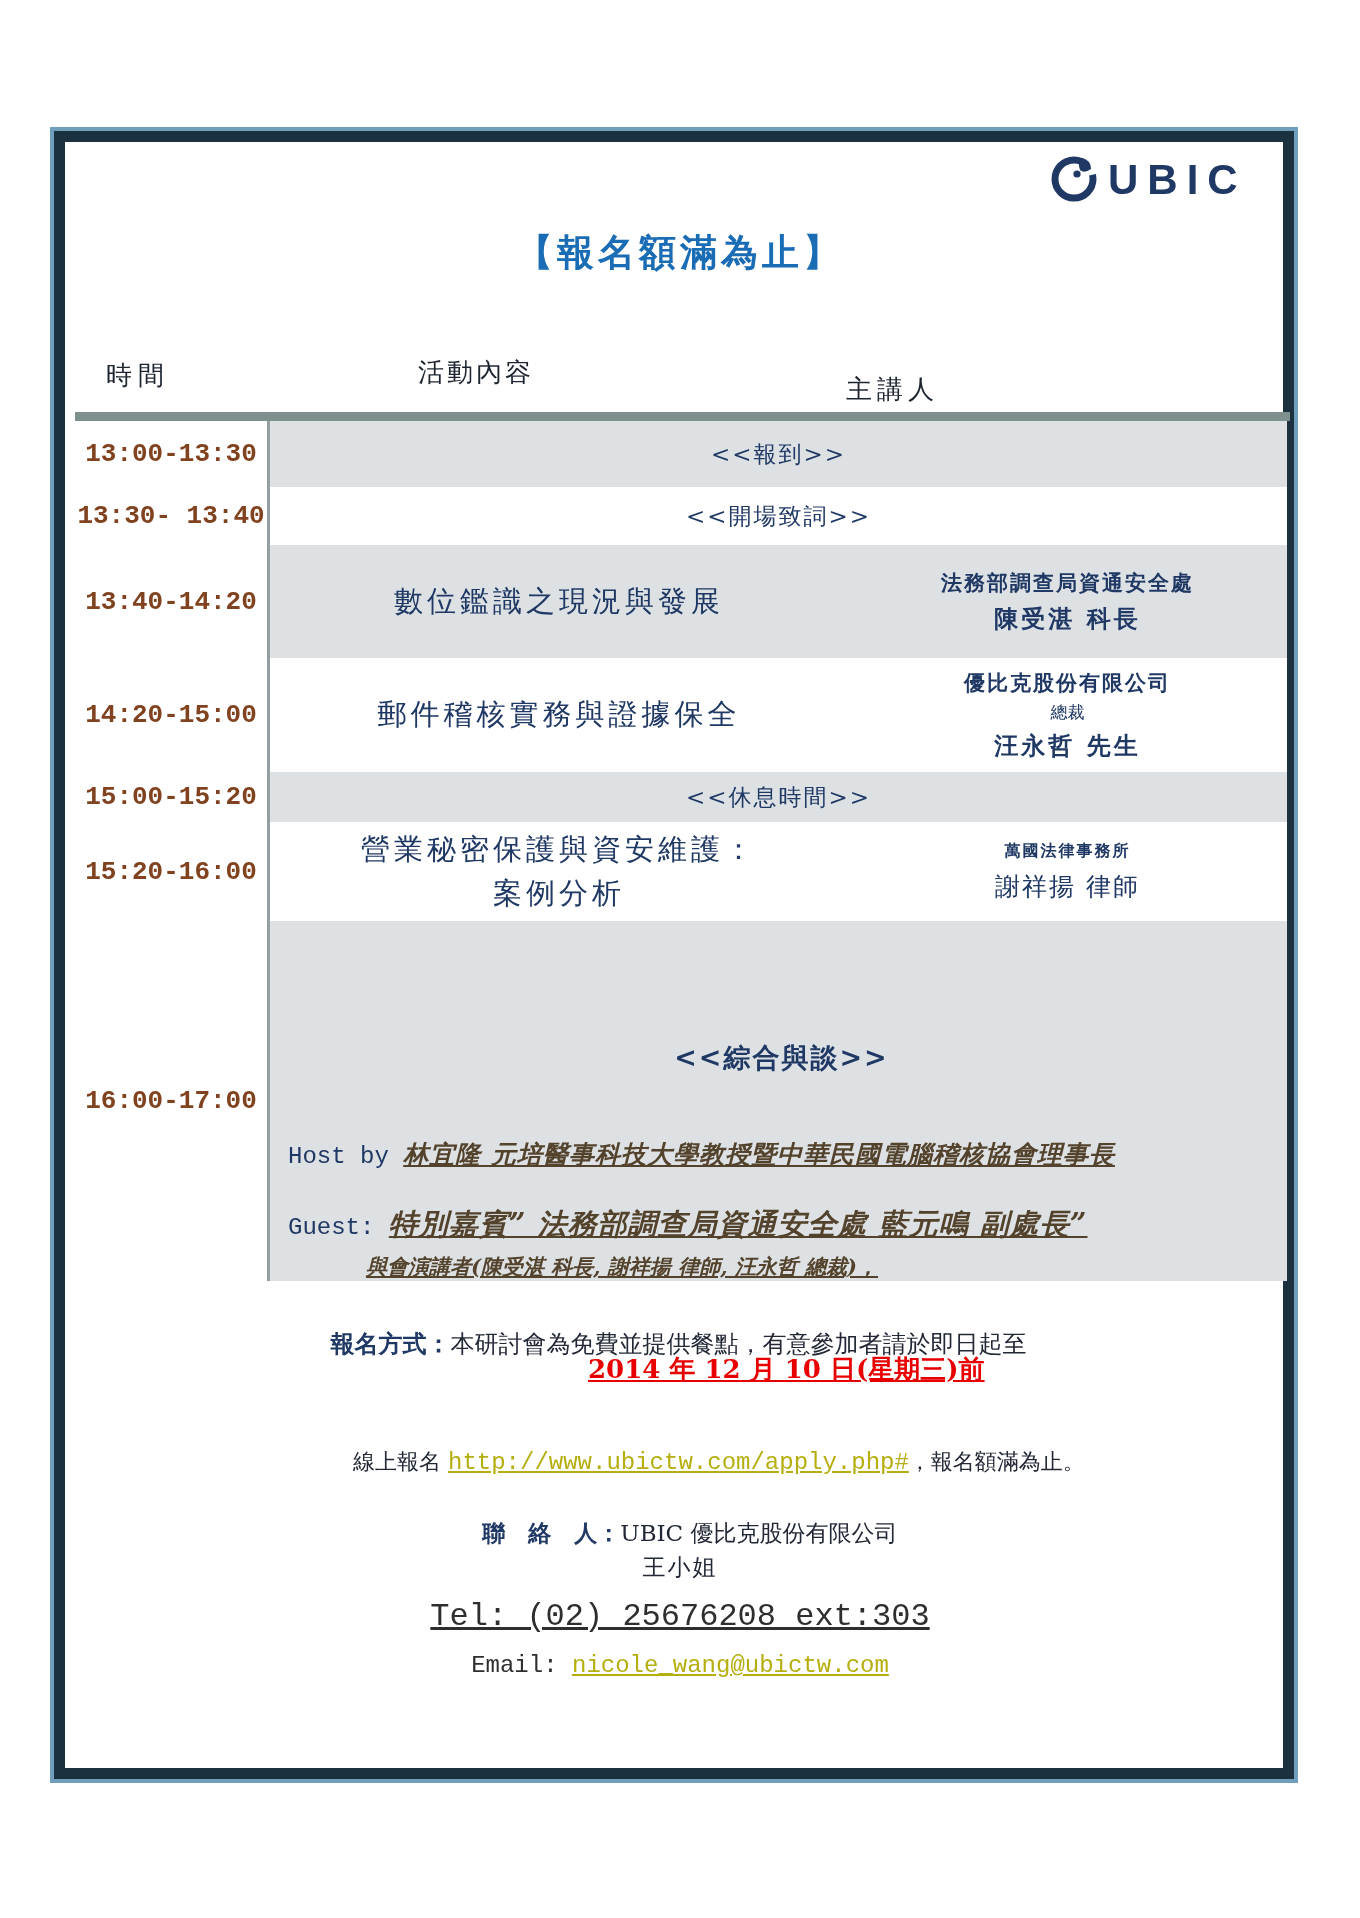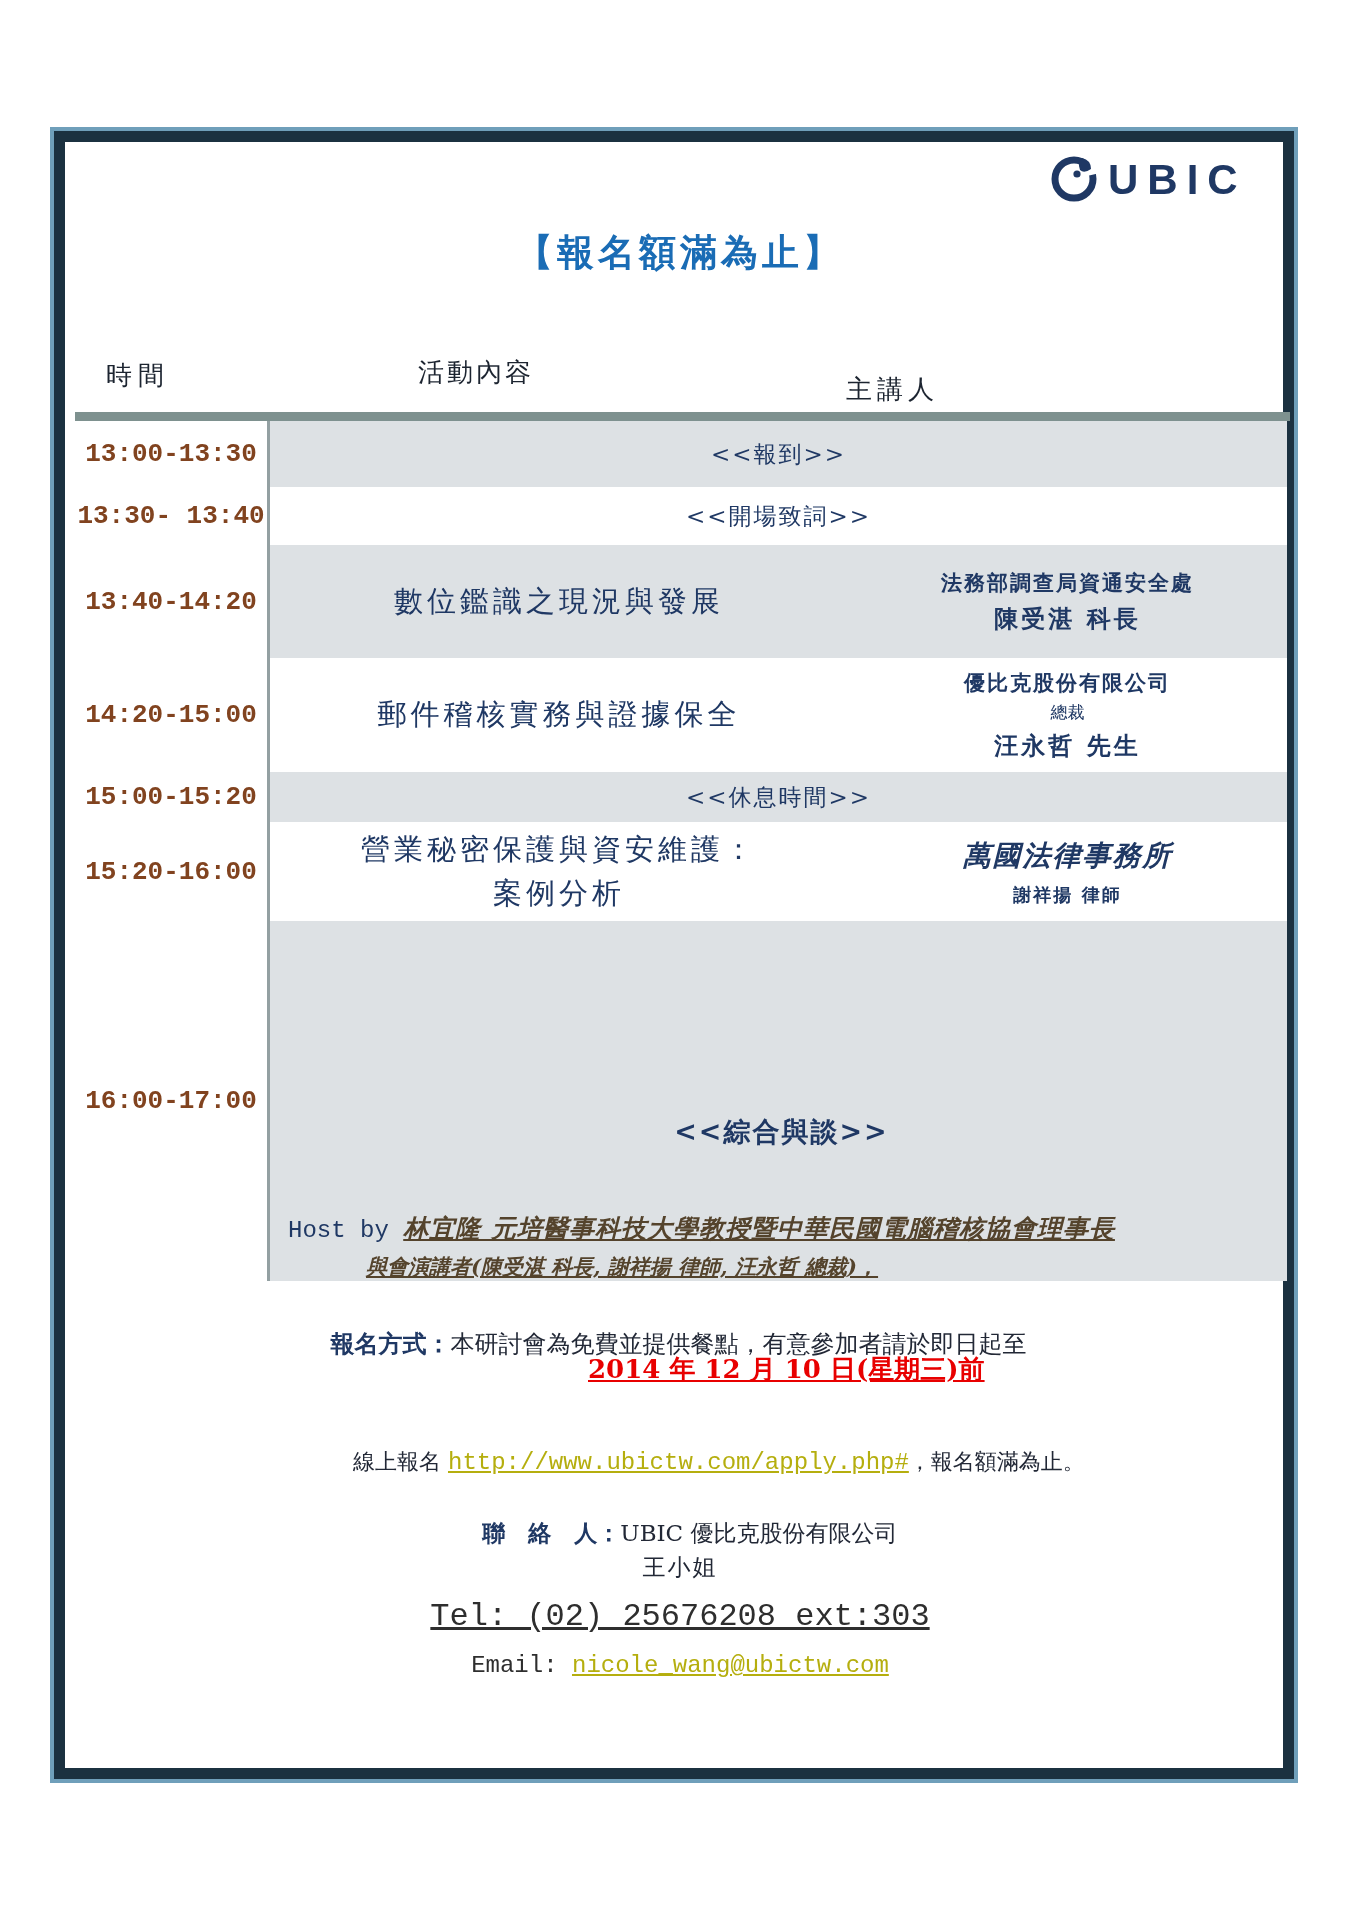--- a/index.html
+++ b/index.html
@@ -36,22 +36,22 @@
   .bg-gray{background:var(--row_gray,#dde1e4);}
   .bg-white{background:#ffffff;}
   .center-text{font-size:23px;color:var(--navy,#1f3864);letter-spacing:2px;}
   .split{justify-content:flex-start;}
   .act{width:578px;text-align:center;font-size:29px;font-weight:normal;
        color:var(--navy,#1f3864);letter-spacing:4px;line-height:1.5;}
   .spk{width:439px;text-align:center;color:var(--navy,#1f3864);}
   .spk .l-org{font-size:21px;font-weight:600;letter-spacing:2px;}
   .spk .l-title{font-size:17px;font-weight:400;margin-top:4px;}
   .spk .l-name{font-size:24px;font-weight:bold;margin-top:6px;letter-spacing:3px;}
-  .spk .l-org2{font-size:28px;font-weight:bold;letter-spacing:2px;font-style:italic;}
-  .spk .l-name2{font-size:18px;font-weight:bold;margin-top:8px;letter-spacing:2px;}
+  .spk .l-org2{font-size:16px;font-weight:bold;letter-spacing:2px;}
+  .spk .l-name2{font-size:25px;font-weight:normal;margin-top:8px;letter-spacing:2px;}
   
   .panel{flex-direction:column;align-items:stretch;justify-content:flex-end;
          padding:28px 12px 0 18px;}
   .panel-title{text-align:center;font-size:27px;font-weight:bold;
                color:var(--navy,#1f3864);letter-spacing:2px;}
   .host-line{margin-top:62px;font-size:24px;}
   .mono-navy{font-family:"Liberation Mono",monospace;color:var(--navy,#1f3864);white-space:pre;}
   .host-name{font-style:italic;font-weight:600;font-size:25px;color:var(--host_brown,#54432c);
              text-decoration:underline;letter-spacing:1px;}
   .guest-line{margin-top:34px;font-size:24px;}
@@ -165,20 +165,23 @@
       </div>
     </div>
 
     <div class="trow" style="height:360px">
       <div class="tc">16:00-17:00</div>
       <div class="cc bg-gray panel">
         <div class="panel-title">&lt;&lt;綜合與談&gt;&gt;</div>
         <div class="host-line">
           <span class="mono-navy">Host by </span><span class="host-name">林宜隆 元培醫事科技大學教授暨中華民國電腦稽核協會理事長</span>
         </div>
+        <div class="guest-line">
+          <span class="mono-navy">Guest: </span><span class="guest-name">特別嘉賓” 法務部調查局資通安全處 藍元鳴 副處長”</span>
+        </div>
         <div class="guest-sub">
           <span>與會演講者(陳受湛 科長, 謝祥揚 律師, 汪永哲 總裁)，</span>
         </div>
       </div>
     </div>
 
   </div>
 
   <div class="absline reg-line">
     <span class="lbl-navy">報名方式：</span><span>本研討會為免費並提供餐點，有意參加者請於即日起至</span>

